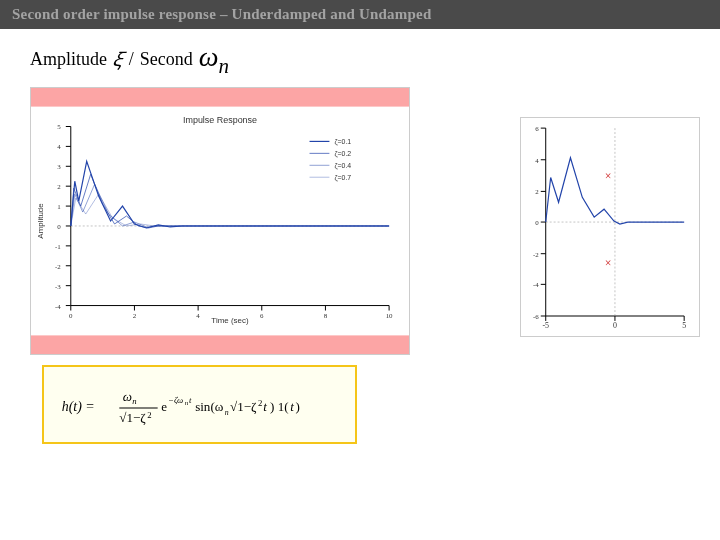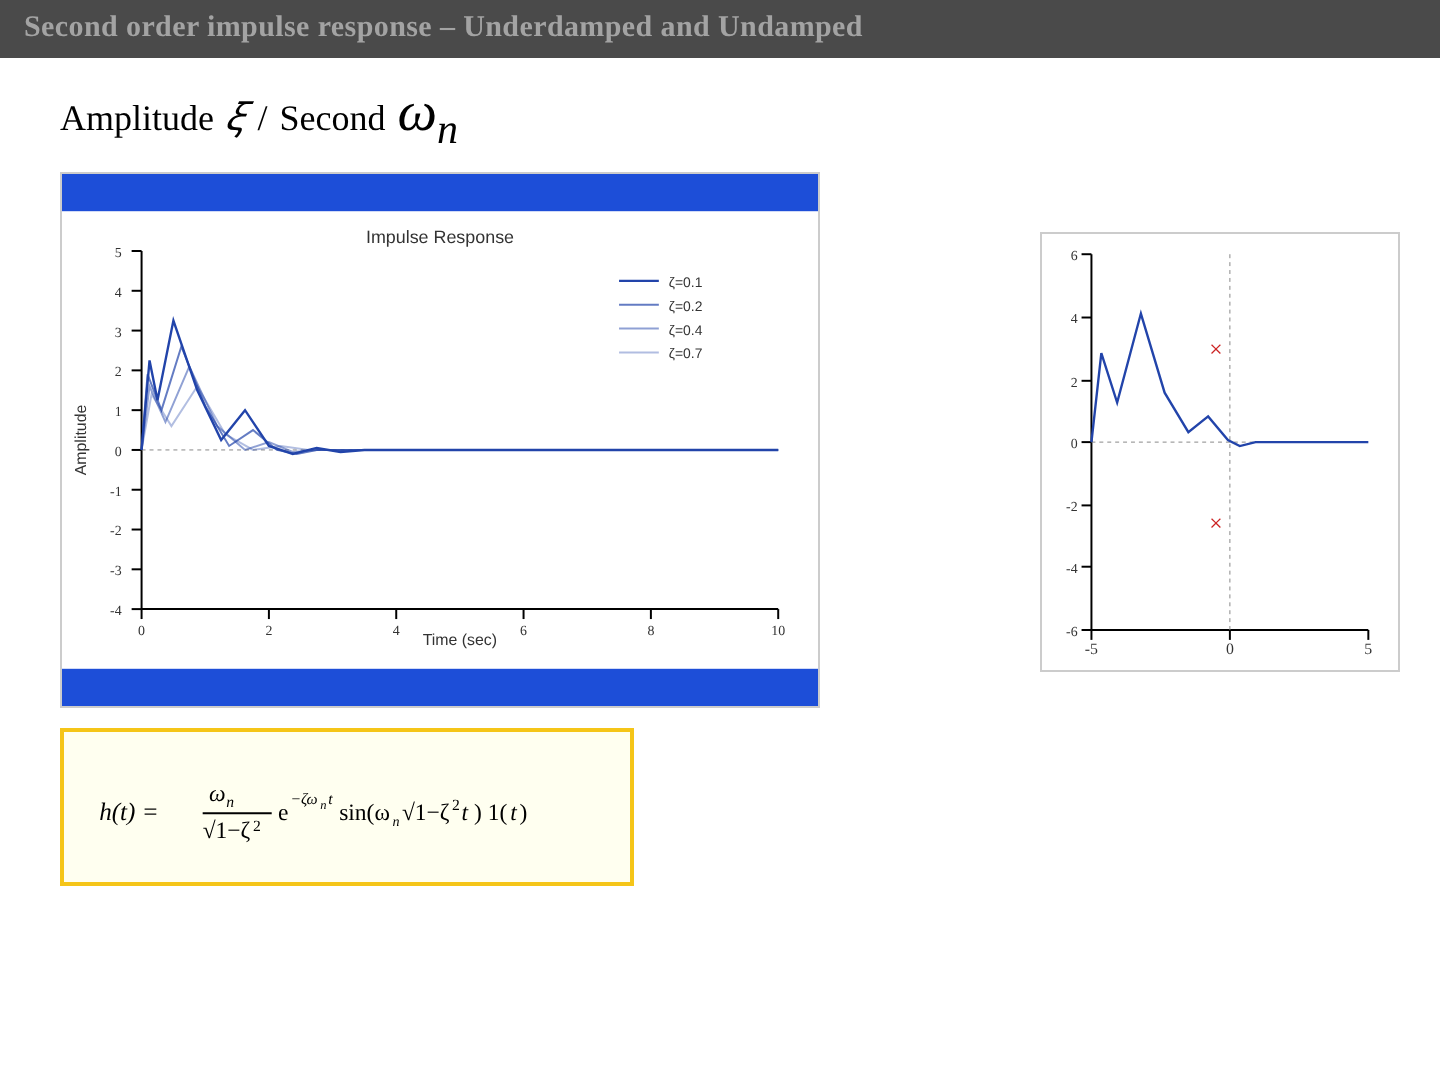--- a/index.html
+++ b/index.html
@@ -47,39 +47,39 @@
 
     .left-section {
       flex: 1;
       display: flex;
       flex-direction: column;
       gap: 10px;
     }
 
     .plot-container {
       border: 1px solid #ccc;
-      background: #1d4ed8;
+      background: #fca5a5;
       width: 380px;
       height: 268px;
       position: relative;
       margin-left: 10px;
       text-align: right;
     }
 
     .plot-svg {
       width: 100%;
       height: 100%;
     }
 
     .formula-box {
       border: 2px solid #f5c518;
       background: #fffff0;
       padding: 10px 16px;
-      margin-left: 10px;
-      width: 287px;
+      margin-left: 22px;
+      width: 315px;
       display: flex;
       align-items: center;
       justify-content: center;
       min-height: 60px;
     }
 
     .formula-svg {
       width: 300px;
       height: 55px;
     }

